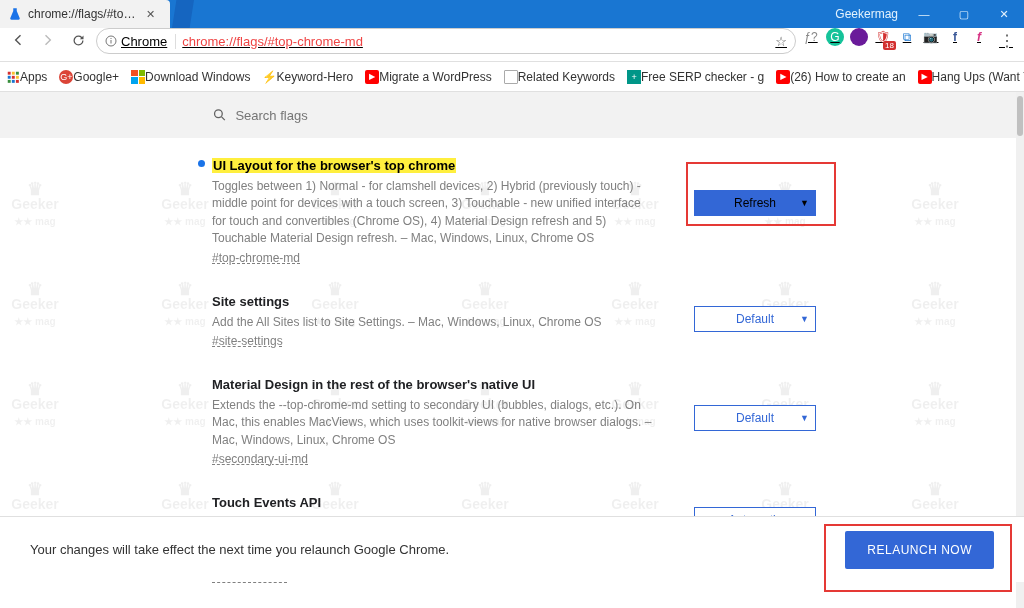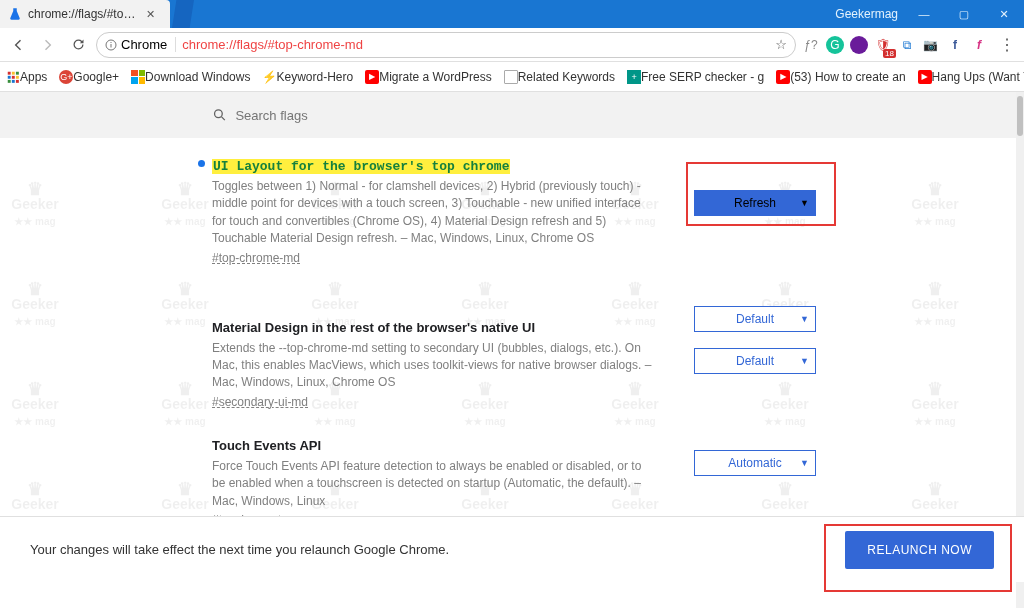--- a/index.html
+++ b/index.html
@@ -10,21 +10,21 @@
   .tab { background: #f2f2f2; color: #333; display: flex; align-items: center; padding: 0 8px 0 8px; min-width: 170px; border-top-right-radius: 4px; position: relative; gap: 6px; }
   .tab .favicon { width: 14px; height: 14px; }
   .tab .tabtitle { font-size: 12px; color: #333; white-space: nowrap; overflow: hidden; text-overflow: ellipsis; max-width: 110px; }
   .tab .tabclose { font-size: 11px; color: #555; padding: 0 2px; }
   .newtab { width: 22px; display: flex; align-items: center; justify-content: center; color: #fff; background: #1565c0; clip-path: polygon(20% 0, 100% 0, 80% 100%, 0 100%); margin-left: 2px; }
   .titlebar .spacer { flex: 1; }
   .titlebar .wintext { font-size: 12px; color: #e3f2fd; padding: 0 6px; align-self: center; }
   .winbtn { width: 40px; display: flex; align-items: center; justify-content: center; color: #e3f2fd; font-size: 11px; }
 
   
-  .addrrow { height: 34px; display: flex; align-items: center; padding: 0 6px; gap: 6px; border-bottom: 1px solid #e0e0e0; }
+  .addrrow { height: 34px; display: flex; padding: 0 6px; gap: 6px; border-bottom: 1px solid #e0e0e0; text-decoration: underline; }
   .iconbtn { width: 24px; height: 24px; display: flex; align-items: center; justify-content: center; color: #555; border-radius: 50%; font-size: 14px; }
   .iconbtn.disabled { color: #bbb; }
   .omnibox { flex: 1; height: 26px; border: 1px solid #ccc; border-radius: 13px; display: flex; align-items: center; padding: 0 8px; font-size: 13px; gap: 6px; }
   .omnibox .chip { display: flex; align-items: center; gap: 4px; padding-right: 8px; border-right: 1px solid #ddd; }
   .omnibox .chip svg { width: 12px; height: 12px; }
   .omnibox .url { color: #ef4444; }
   .omnibox .star { color: #555; }
   .exticon { width: 18px; height: 18px; display: flex; align-items: center; justify-content: center; border-radius: 3px; font-size: 12px; }
   .ext-badge { position: relative; }
   .ext-badge::after { content: attr(data-badge); position: absolute; bottom: -4px; right: -4px; background: #d32f2f; color: #fff; font-size: 8px; padding: 0 2px; border-radius: 2px; }
@@ -58,21 +58,21 @@
   .flag .title { font-size: 13px; font-weight: 700; color: #202124; display: inline; }
   .flag .dot { position: absolute; left: -14px; top: 4px; width: 7px; height: 7px; border-radius: 50%; background: #1a73e8; }
   .flag .desc { font-size: 12px; color: #808080; line-height: 1.45; margin-top: 4px; }
   .flag .anchor { font-size: 12px; color: #808080; text-decoration: underline dashed; margin-top: 2px; display: inline-block; }
   .flag .right { position: absolute; right: -20px; top: 24px; width: 130px; }
   .dropdown { width: 122px; height: 26px; border: 1px solid #3367d6; background: #fff; display: flex; align-items: center; justify-content: center; color: #3367d6; font-size: 12px; position: relative; }
   .dropdown.filled { background: #3367d6; color: #000000; }
   .dropdown .caret { position: absolute; right: 6px; font-size: 9px; }
   .hlred { position: absolute; border: 2px solid #e53935; }
   .hl-drop { right: -32px; top: 6px; width: 150px; height: 64px; }
-  mark { background: #ffef3e; color: #15803d; padding: 0 1px; font-family: Liberation Mono, monospace; }
+  mark { background: #ffef3e; color: #000000; padding: 0 1px; }
 
   
   .relaunchbar { position: absolute; left: 0; right: 0; bottom: 26px; height: 66px; background: #fff; border-top: 1px solid #e0e0e0; display: flex; align-items: center; padding: 10px 30px; font-size: 13px; color: #333; }
   .relaunchbar .msg { flex: 1; }
   .relaunchbtn { background: #3367d6; color: #fff; border: none; font-size: 12px; letter-spacing: 0.5px; padding: 12px 22px; border-radius: 2px; }
   .hl-relaunch { position: absolute; right: 12px; bottom: 16px; width: 188px; height: 68px; }
 
   .cut { overflow: hidden; }
 </style>
 </head>
@@ -175,21 +175,21 @@
   <div class="bm">
       <span class="ficon" style="border:1px solid #aaa;border-radius:1px"></span>
       <span>Related Keywords</span>
     </div>
   <div class="bm">
       <span class="ficon" style="background:#009688;color:#fff;font-size:9px;display:flex;align-items:center;justify-content:center">+</span>
       <span>Free SERP checker - g</span>
     </div>
   <div class="bm">
       <span class="ficon" style="background:#ff0000;border-radius:2px;color:#fff;font-size:8px;display:flex;align-items:center;justify-content:center">▶</span>
-      <span>(53) How to create an</span>
+      <span>(26) How to create an</span>
     </div>
   <div class="bm">
       <span class="ficon" style="background:#ff0000;border-radius:2px;color:#fff;font-size:8px;display:flex;align-items:center;justify-content:center">▶</span>
       <span>Hang Ups (Want You</span>
     </div>
 
 </div>
 
 <div class="content">
 
@@ -250,20 +250,21 @@
           <div class="left"><span class="title"><mark>UI Layout for the browser's top chrome</mark></span><div class="desc">Toggles between 1) Normal - for clamshell devices, 2) Hybrid (previously touch) - middle point for devices with a touch screen, 3) Touchable - new unified interface for touch and convertibles (Chrome OS), 4) Material Design refresh and 5) Touchable Material Design refresh. – Mac, Windows, Linux, Chrome OS</div><a class="anchor">#top-chrome-md</a></div>
           <div class="hlred hl-drop"></div>
           <div class="right" style="top: 34px;">
             <div class="dropdown filled">
               <span>Refresh</span>
               <span class="caret">▼</span>
             </div>
           </div>
         </div>
         <div class="flag">
+          <div class="left"><span class="title">Site settings</span><div class="desc">Add the All Sites list to Site Settings. – Mac, Windows, Linux, Chrome OS</div><a class="anchor">#site-settings</a></div>
           <div class="right" style="top: 14px;">
             <div class="dropdown">
               <span>Default</span>
               <span class="caret">▼</span>
             </div>
           </div>
         </div>
         <div class="flag">
           <div class="left"><span class="title">Material Design in the rest of the browser's native UI</span><div class="desc">Extends the --top-chrome-md setting to secondary UI (bubbles, dialogs, etc.). On Mac, this enables MacViews, which uses toolkit-views for native browser dialogs. – Mac, Windows, Linux, Chrome OS</div><a class="anchor">#secondary-ui-md</a></div>
           <div class="right" style="top: 30px;">

